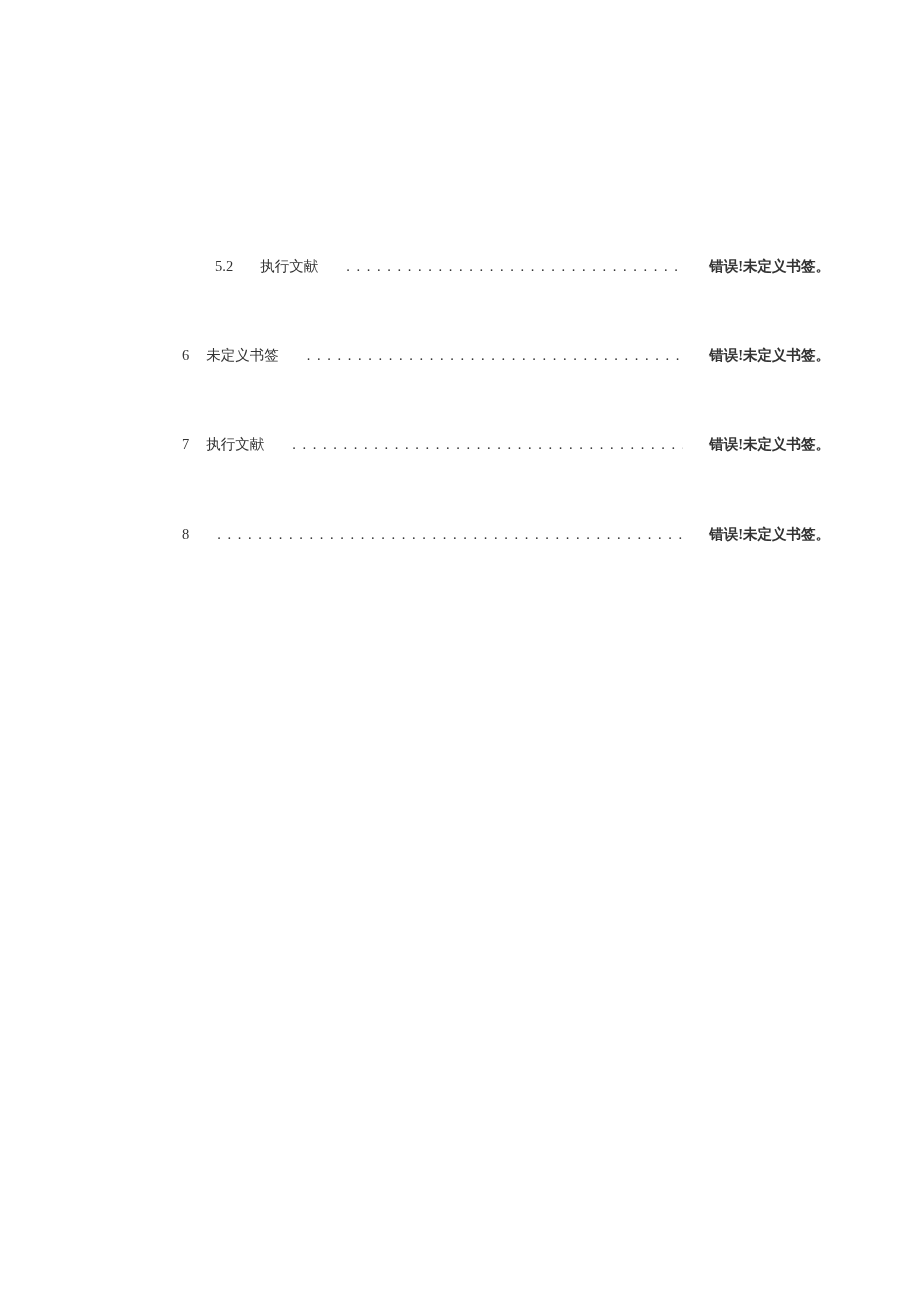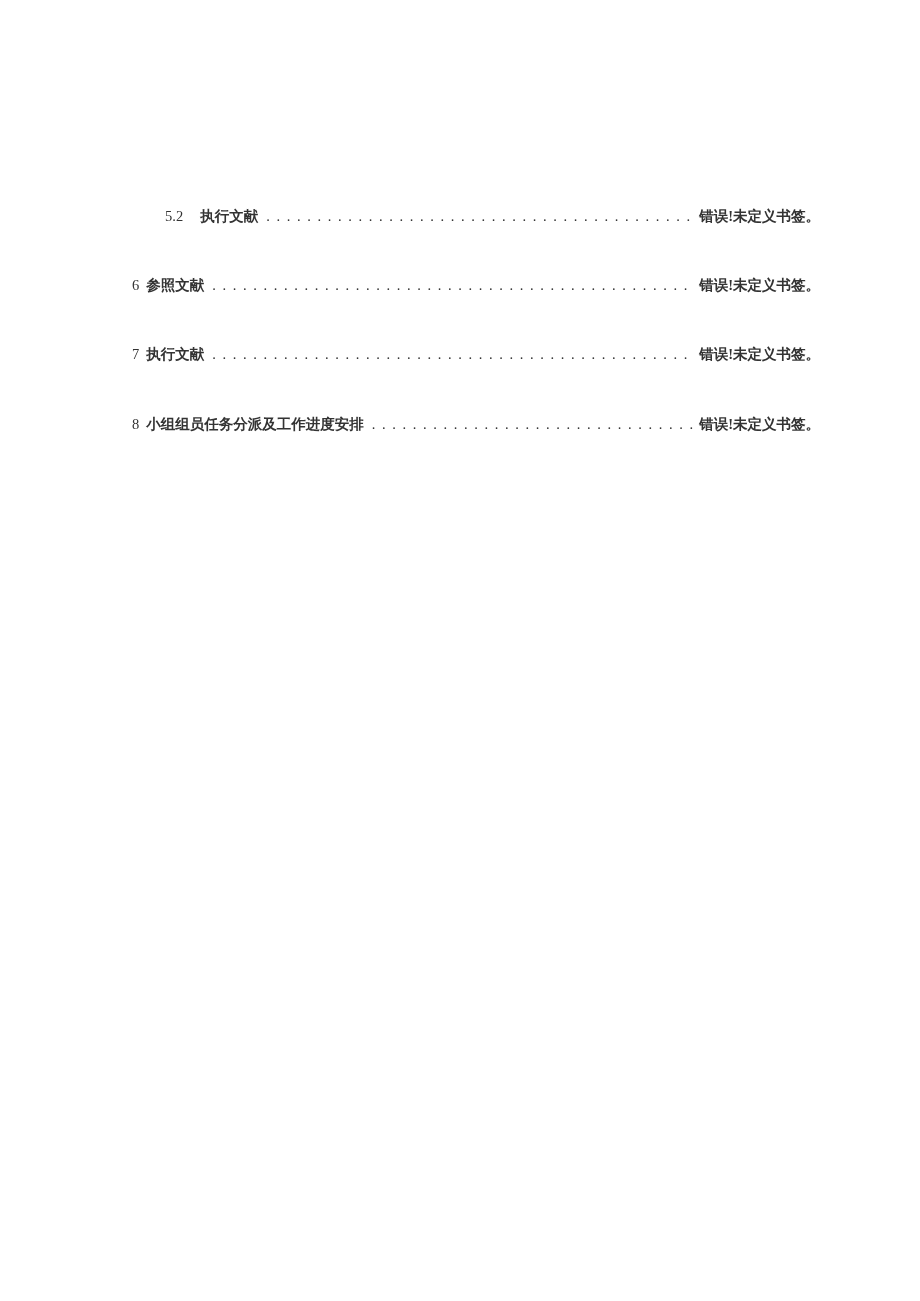--- a/index.html
+++ b/index.html
@@ -1,16 +1,16 @@
 <!DOCTYPE html>
 <html><head>
   <meta charset="utf-8">
   <style>
     * {
-      margin: 3px;
+      margin: 13px;
       padding: 0;
       box-sizing: border-box;
     }
     body {
       width: 920px;
       height: 1301px;
       background: #ffffff;
       font-family: "SimSun", "宋体", serif;
       position: relative;
     }
@@ -31,21 +31,20 @@
     }
     .toc-row.indent {
       padding-left: 33px;
     }
     .toc-number {
       flex: 0 0 auto;
     }
     .toc-title {
       flex: 0 0 auto;
       margin-left: 4px;
-      font-weight: bold;
     }
     .toc-row.indent .toc-title {
       margin-left: 14px;
     }
     .toc-leader {
       flex: 1 1 auto;
       overflow: hidden;
       letter-spacing: 2.2px;
       padding: 0 2px;
       color: #333333;
@@ -67,32 +66,31 @@
 
   <div class="toc-row indent">
     <span class="toc-number">5.2</span>
     <span class="toc-title">执行文献</span>
     <span class="toc-leader"></span>
     <span class="toc-page">错误!未定义书签。</span>
   </div>
 
   <div class="toc-row">
     <span class="toc-number">6</span>
-    <span class="toc-title">参照文献</span>
+    <span class="toc-title">未定义书签</span>
     <span class="toc-leader"></span>
     <span class="toc-page">错误!未定义书签。</span>
   </div>
 
   <div class="toc-row">
     <span class="toc-number">7</span>
     <span class="toc-title">执行文献</span>
     <span class="toc-leader"></span>
     <span class="toc-page">错误!未定义书签。</span>
   </div>
 
   <div class="toc-row">
     <span class="toc-number">8</span>
-    <span class="toc-title">小组组员任务分派及工作进度安排</span>
     <span class="toc-leader"></span>
     <span class="toc-page">错误!未定义书签。</span>
   </div>
 
 </div>
 
 </body></html>

